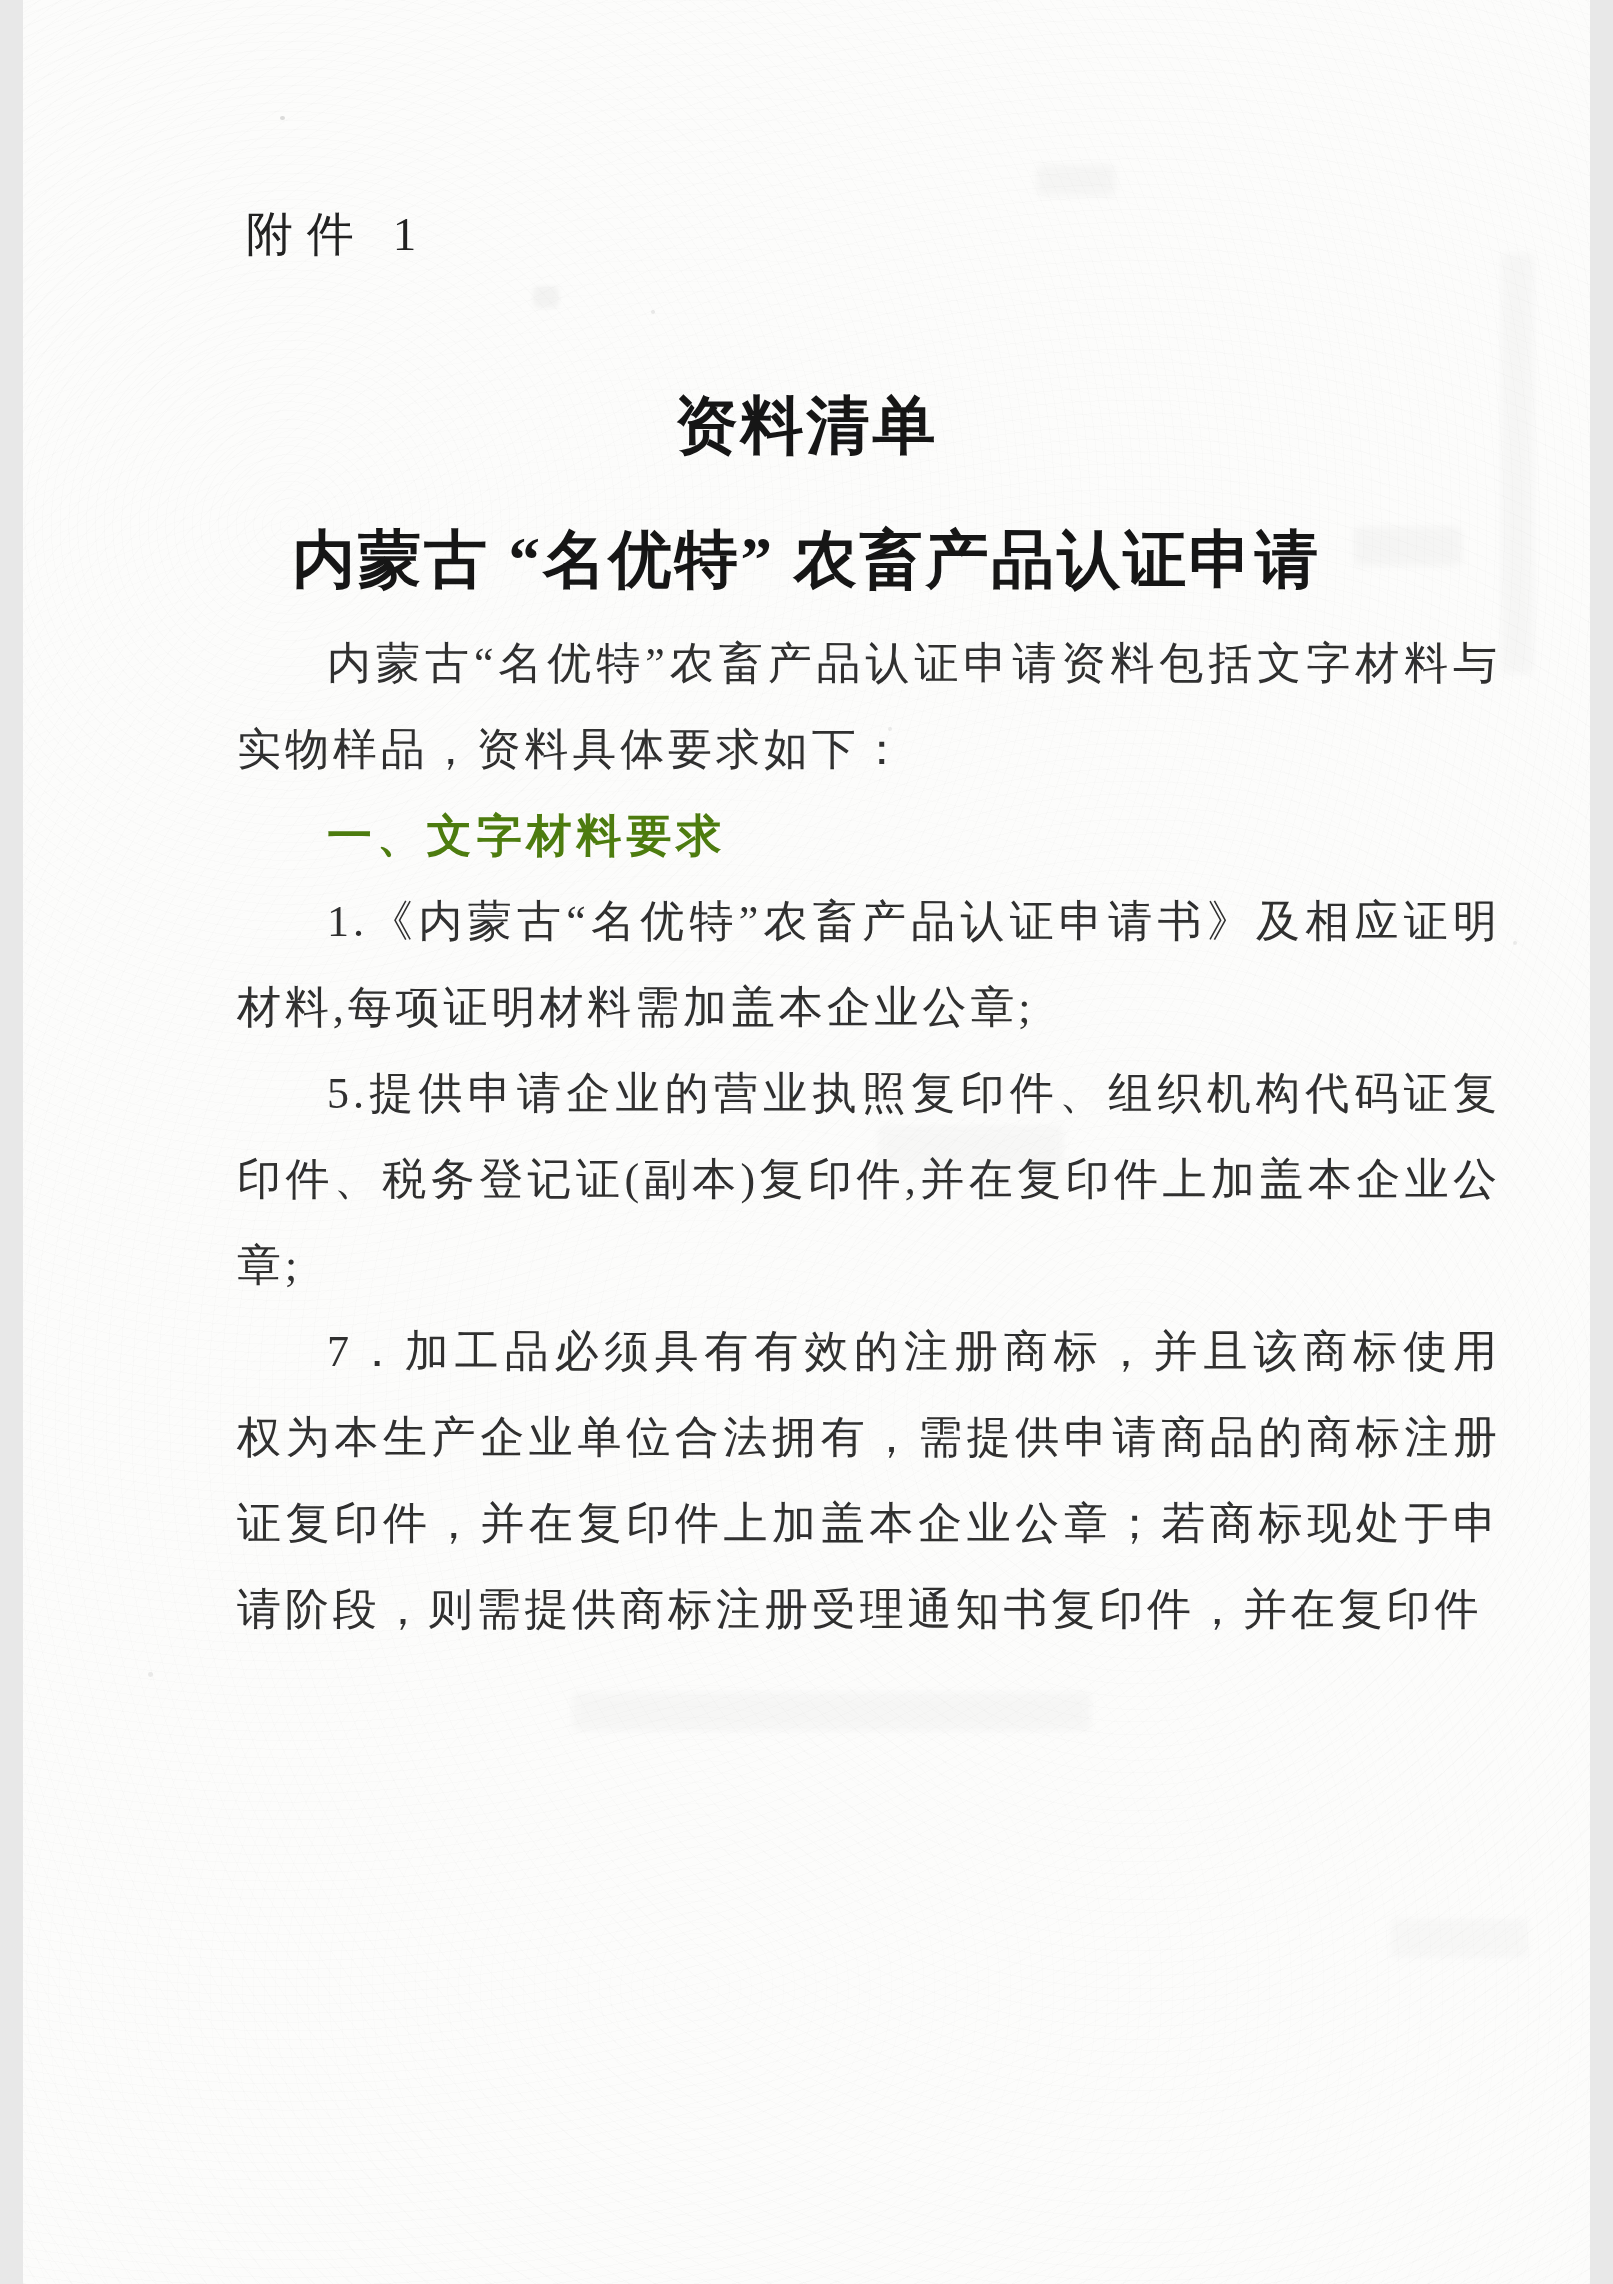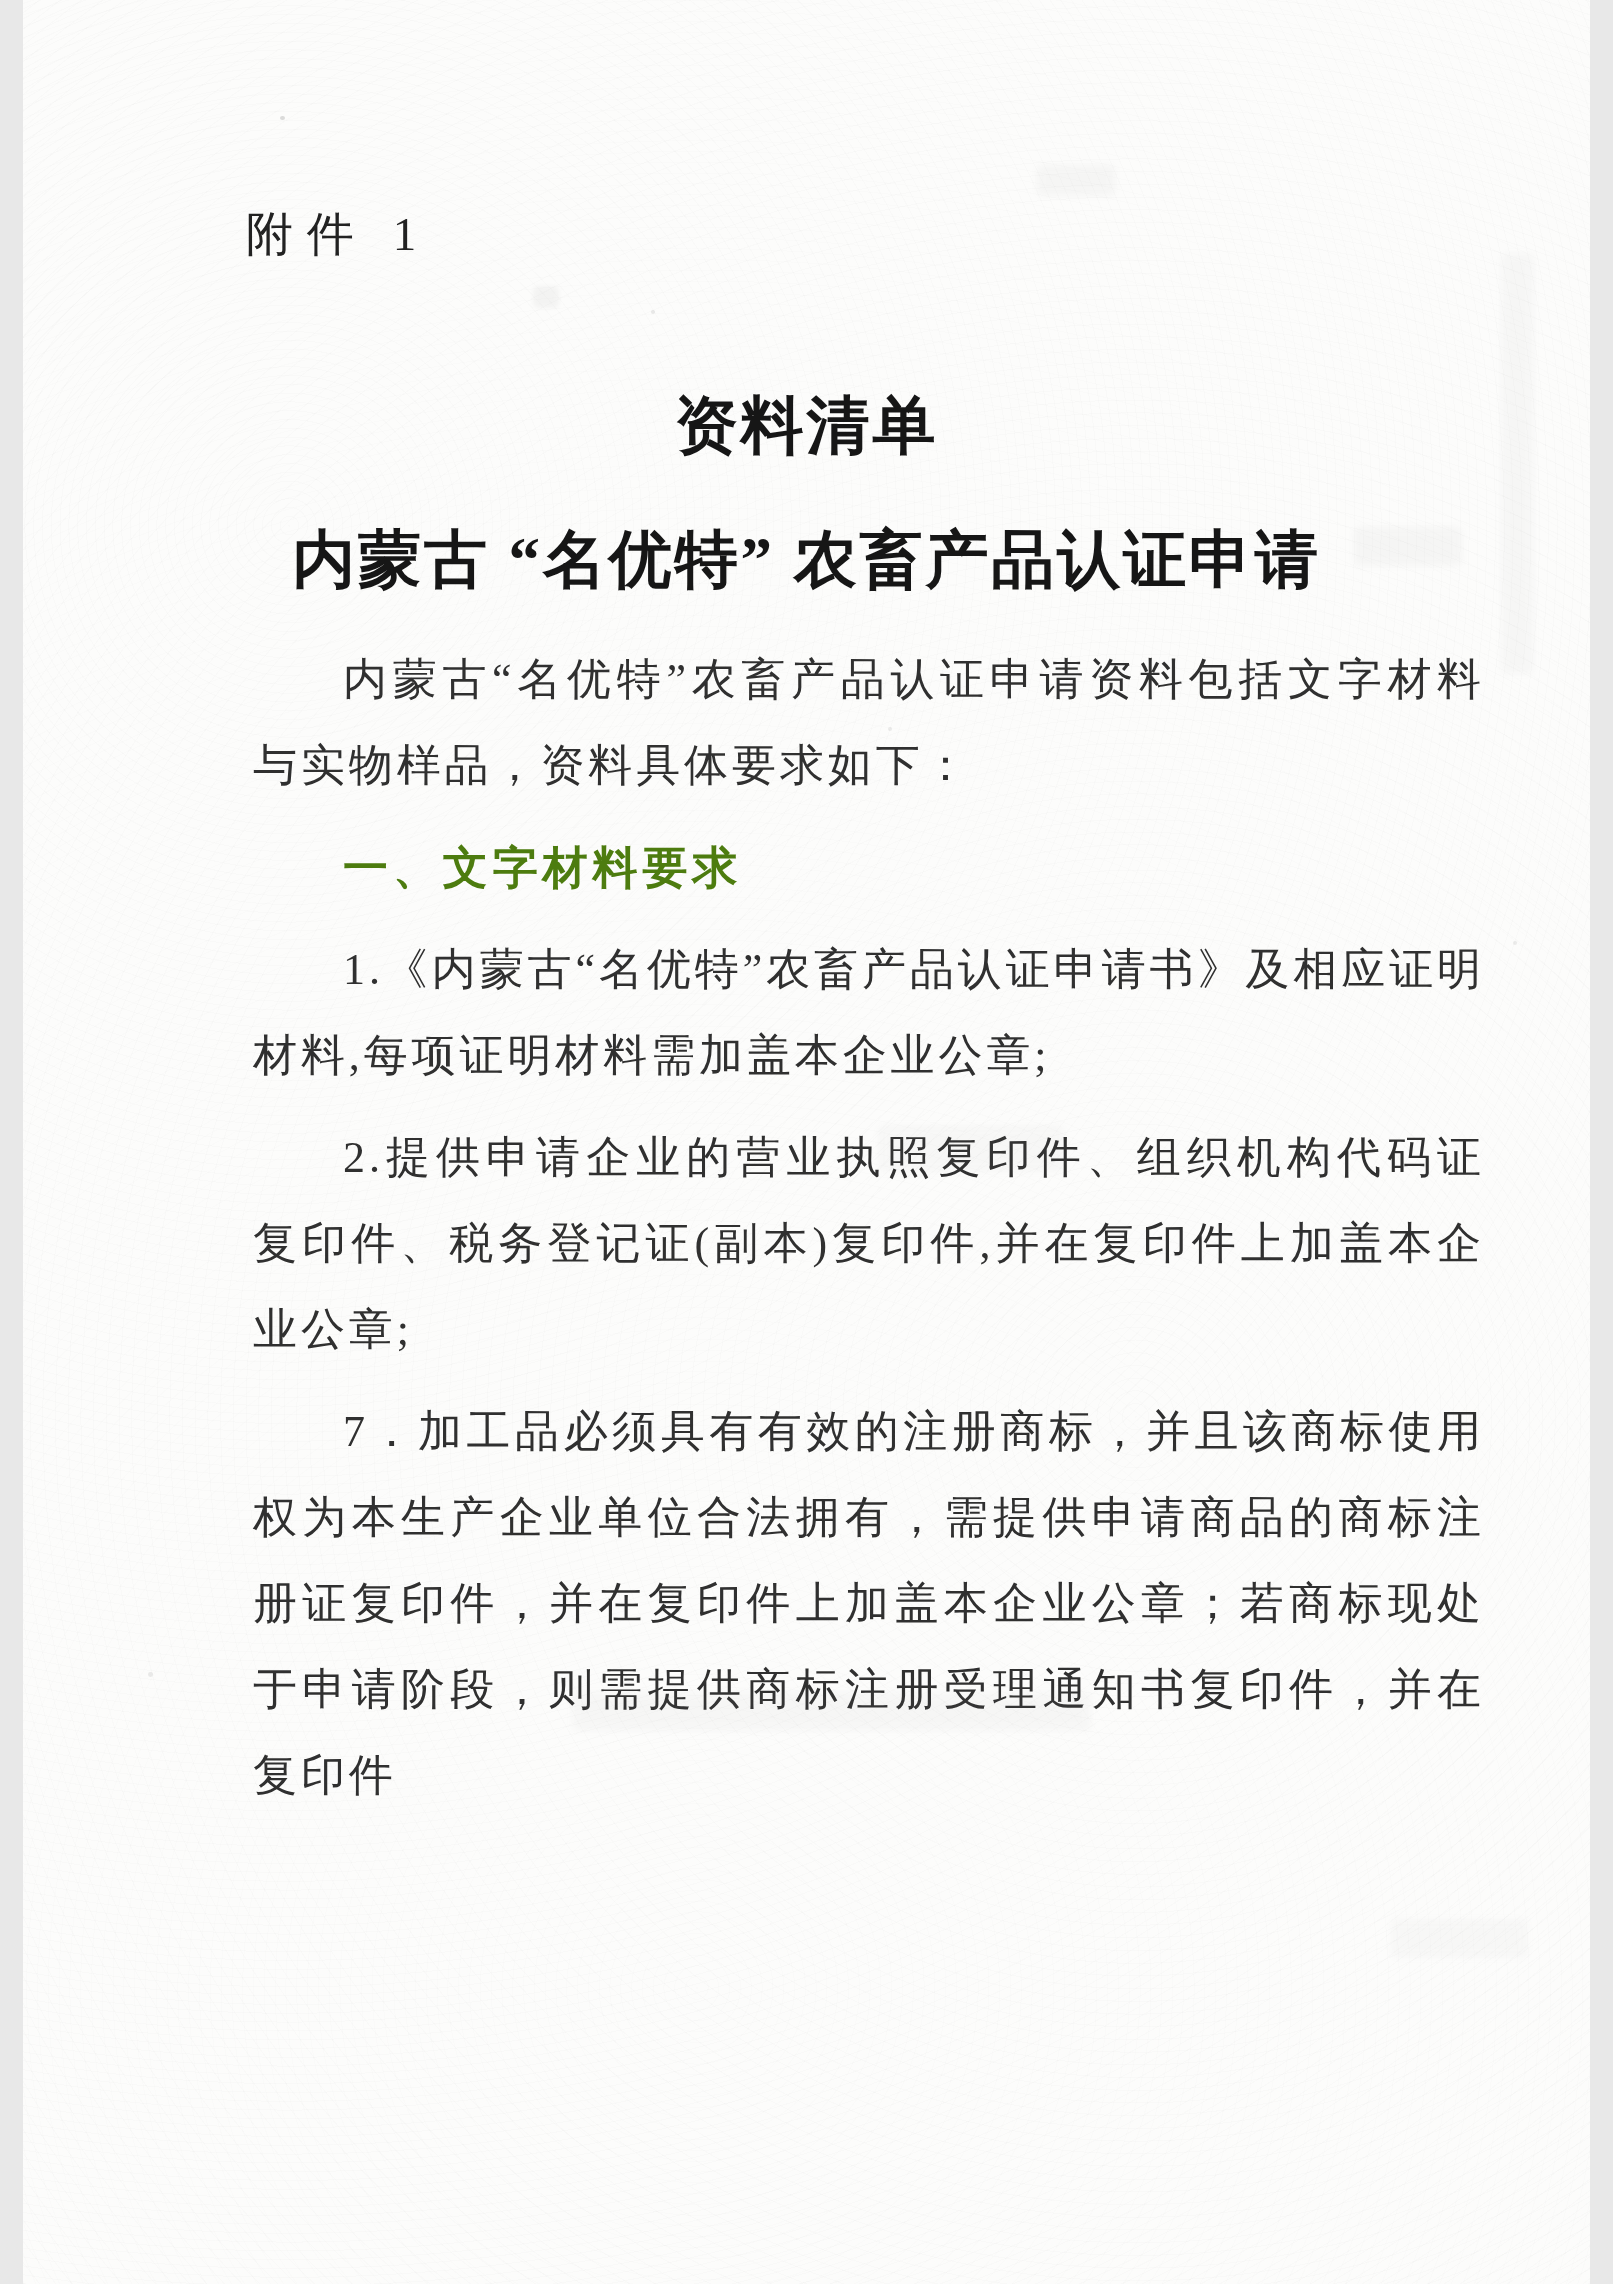--- a/index.html
+++ b/index.html
@@ -57,21 +57,21 @@
     top: 621px;
     left: 214px;
     width: 1264px;
     font-size: 44px;
     line-height: 86px;
     letter-spacing: 3.9px;
     text-align: justify;
     color: #303030;
   }
   .content p, .content h2 {
-    margin: 16px;
+    margin: 0;
     padding: 0;
     text-indent: 90px;
   }
   .content h2.section-heading {
     font-family: "Liberation Sans", "DejaVu Sans", sans-serif;
     font-size: 45px;
     font-weight: 700;
     color: #4d7c0f;
     letter-spacing: 4.9px;
   }
@@ -113,21 +113,21 @@
 
   <h1 class="title-block">
     <span class="title-line">资料清单</span>
     <span class="title-line">内蒙古 “名优特” 农畜产品认证申请</span>
   </h1>
 
   <div class="content">
     <p>内蒙古“名优特”农畜产品认证申请资料包括文字材料与实物样品，资料具体要求如下：</p>
     <h2 class="section-heading">一、文字材料要求</h2>
     <p>1.《内蒙古“名优特”农畜产品认证申请书》及相应证明材料,每项证明材料需加盖本企业公章;</p>
-    <p>2.提供申请企业的营业执照复印件、组织机构代码证复印件、税务登记证(副本)复印件,并在复印件上加盖本企业公章;</p>
+    <p>5.提供申请企业的营业执照复印件、组织机构代码证复印件、税务登记证(副本)复印件,并在复印件上加盖本企业公章;</p>
     <p>7．加工品必须具有有效的注册商标，并且该商标使用权为本生产企业单位合法拥有，需提供申请商品的商标注册证复印件，并在复印件上加盖本企业公章；若商标现处于申请阶段，则需提供商标注册受理通知书复印件，并在复印件</p>
   </div>
 
   <div class="artifact a1"></div>
   <div class="artifact a2"></div>
   <div class="artifact a3"></div>
   <div class="artifact a4"></div>
   <div class="artifact a5"></div>
   <div class="artifact a6"></div>
   <div class="artifact a7"></div>

